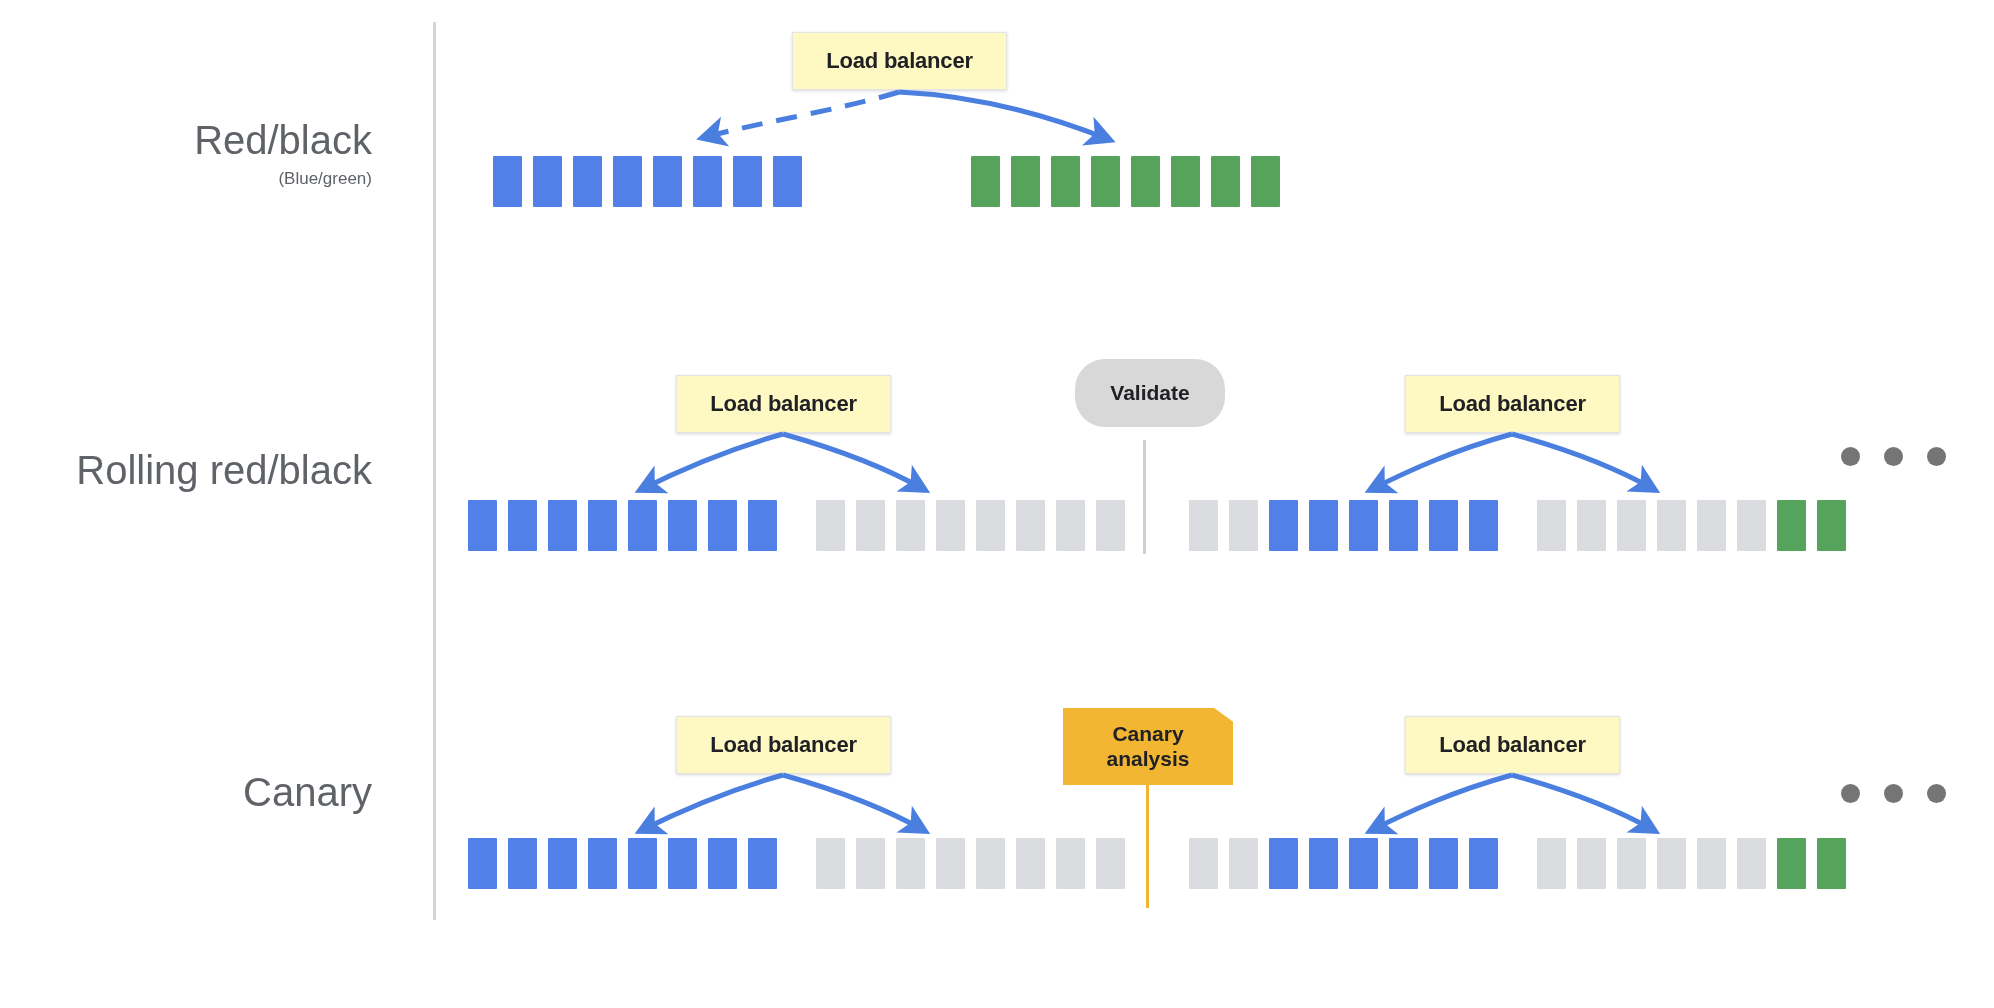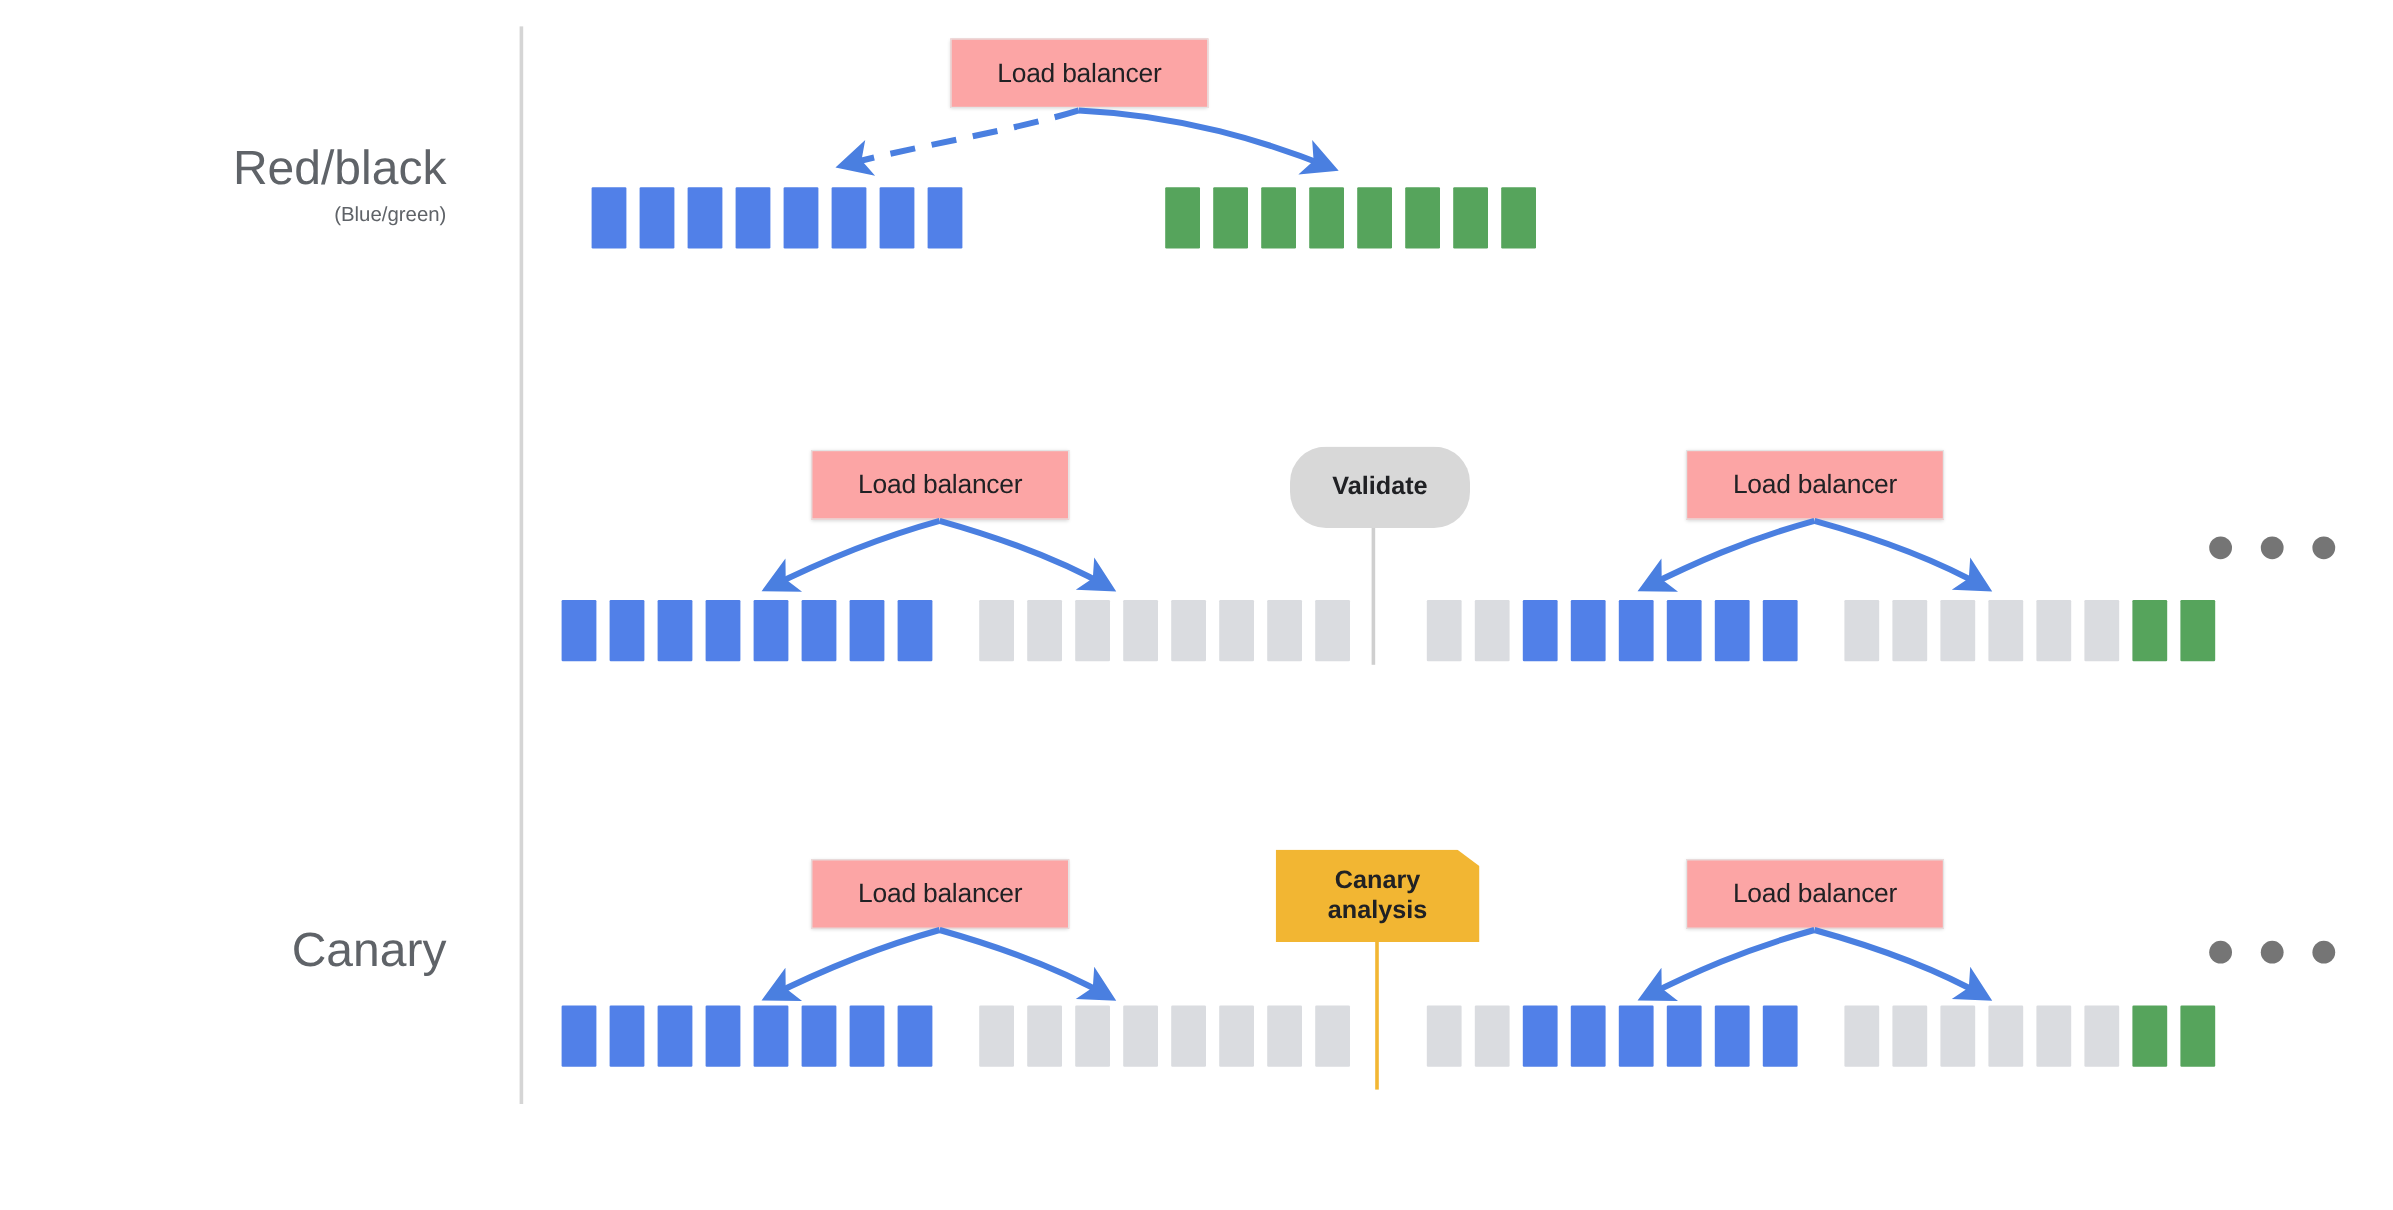--- a/index.html
+++ b/index.html
@@ -72,28 +72,28 @@
   .block:last-child { margin-right: 0; }
   .block.blue  { background: #5180e8; }
   .block.green { background: #56a45c; }
   .block.gray  { background: #dadce0; }
 
   .gap { width: 28px; flex: none; }
 
   
   .lb-box {
     position: absolute;
-    background: #fca5a5;
+    background: #fef9c3;
     border: 1px solid #e4e4e4;
     box-shadow: 0 1px 3px rgba(0,0,0,0.16);
     display: flex;
     align-items: center;
     justify-content: center;
     font-size: 22px;
-    font-weight: normal;
+    font-weight: bold;
     color: #202124;
     letter-spacing: -0.2px;
     box-sizing: border-box;
   }
   #lb-top      { left: 792px;  top: 32px;  width: 215px; height: 58px; }
   #lb-mid-left { left: 676px;  top: 375px; width: 215px; height: 58px; }
   #lb-mid-right{ left: 1405px; top: 375px; width: 215px; height: 58px; }
   #lb-bot-left { left: 676px;  top: 716px; width: 215px; height: 58px; }
   #lb-bot-right{ left: 1405px; top: 716px; width: 215px; height: 58px; }
 
@@ -105,21 +105,21 @@
     justify-content: center;
     text-align: center;
     font-size: 21px;
     font-weight: bold;
     color: #202124;
     line-height: 1.18;
     box-sizing: border-box;
     padding: 0 10px;
   }
   .flag.validate {
-    left: 1075px; top: 372px; width: 150px; height: 68px;
+    left: 1075px; top: 359px; width: 150px; height: 68px;
     background: #d8d8d8;
     clip-path: polygon(0 0, 88% 0, 100% 17%, 100% 100%, 0 100%);
     border-radius: 30px;
   }
   .flag.canary {
     left: 1063px; top: 708px; width: 170px; height: 77px;
     background: #f2b633;
     clip-path: polygon(0 0, 89% 0, 100% 18%, 100% 100%, 0 100%);
   }
   .flag-stem {
@@ -161,20 +161,23 @@
 
 <div id="canvas">
 
   <div class="v-divider"></div>
 
   <div class="row-label" id="label-redblack">
     <span class="main">Red/black</span>
     <span class="sub">(Blue/green)</span>
   </div>
 
+  <div class="row-label" id="label-rolling">
+    <span class="main">Rolling red/black</span>
+  </div>
 
   <div class="row-label" id="label-canary">
     <span class="main">Canary</span>
   </div>
 
   <div class="lb-box" id="lb-top">Load balancer</div>
 
   <div class="block-group" id="group-top-blue" style="left:493px; top:156px;">
     <div class="block blue"></div>
     <div class="block blue"></div>

